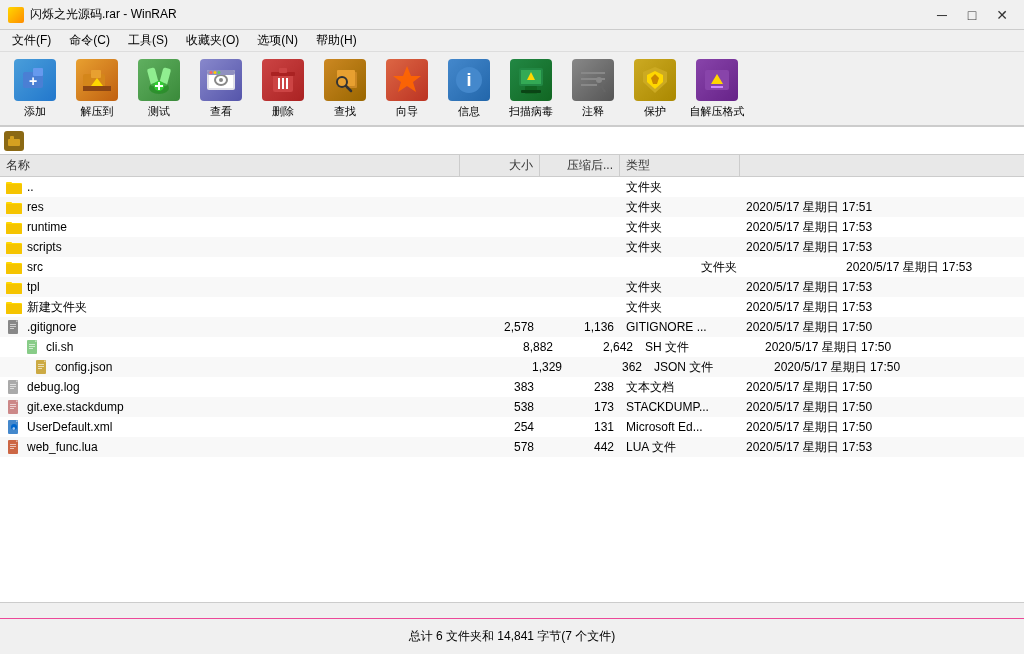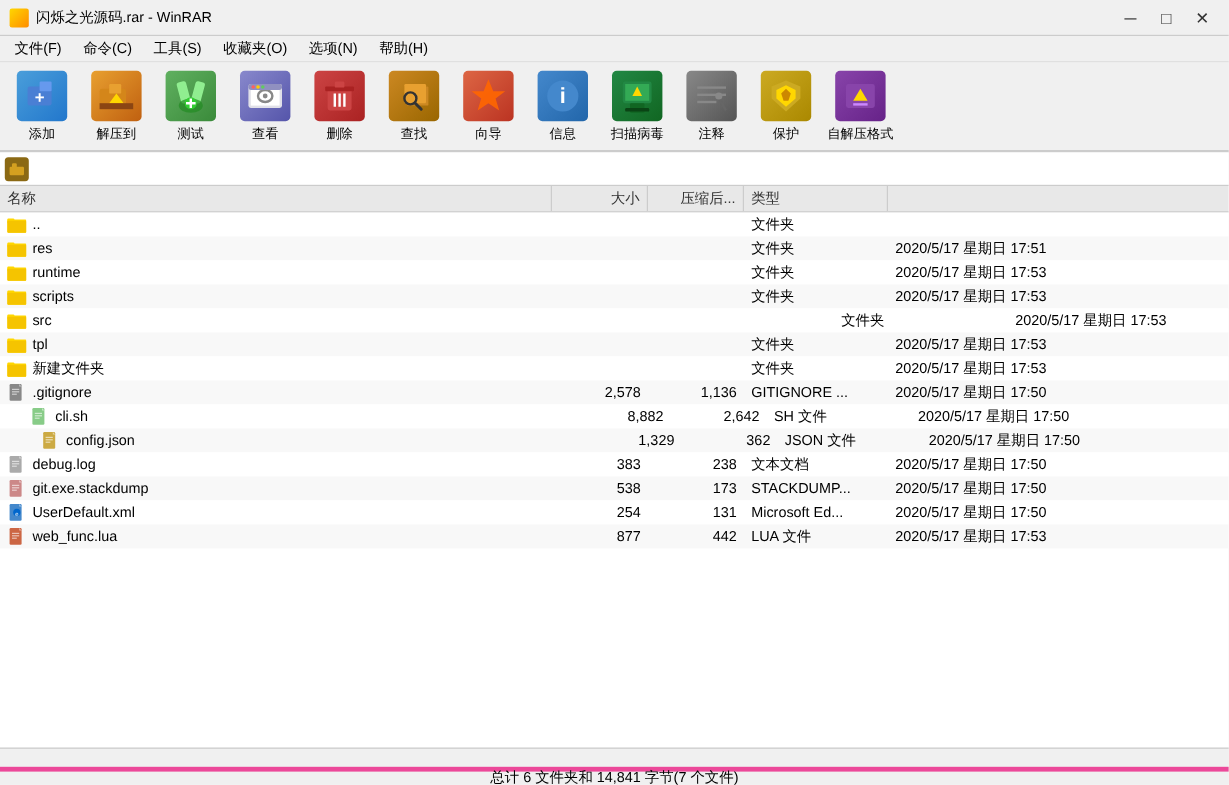--- a/index.html
+++ b/index.html
@@ -193,23 +193,23 @@
       gap: 5px;
     }
     .file-icon {
       width: 16px;
       height: 16px;
       flex-shrink: 0;
     }
 
     
     .status-bar {
-      height: 15px;
+      height: 36px;
       background: #f0f0f0;
-      border-top: 4px solid #ec4899;
+      border-top: 1px solid #ec4899;
       display: flex;
       align-items: center;
       padding: 0 8px;
       font-size: 12px;
       justify-content: center;
     }
 
     
     .file-list::-webkit-scrollbar { width: 16px; }
     .file-list::-webkit-scrollbar-track { background: #f0f0f0; }
@@ -634,21 +634,21 @@
       <div class="file-cell file-name-cell">
         <span class="file-icon"><svg width="16" height="16" viewBox="0 0 16 16">
       <rect x="2" y="1" width="10" height="14" rx="1" fill="#cc6644"></rect>
       <polygon points="10,1 12,3 10,3" fill="white" opacity="0.5"></polygon>
       <rect x="4" y="5" width="6" height="1" fill="white" opacity="0.6"></rect>
       <rect x="4" y="7" width="6" height="1" fill="white" opacity="0.6"></rect>
       <rect x="4" y="9" width="4" height="1" fill="white" opacity="0.6"></rect>
     </svg></span>
         <span>web_func.lua</span>
       </div>
-      <div class="file-cell" style="justify-content:flex-end;">877</div>
+      <div class="file-cell" style="justify-content:flex-end;">578</div>
       <div class="file-cell" style="justify-content:flex-end;">442</div>
       <div class="file-cell">LUA 文件</div>
       <div class="file-cell">2020/5/17 星期日 17:53</div>
     </div>
     </div>
 </div>
 
 <div class="h-scroll">
   <div class="h-scroll-inner"></div>
 </div>

